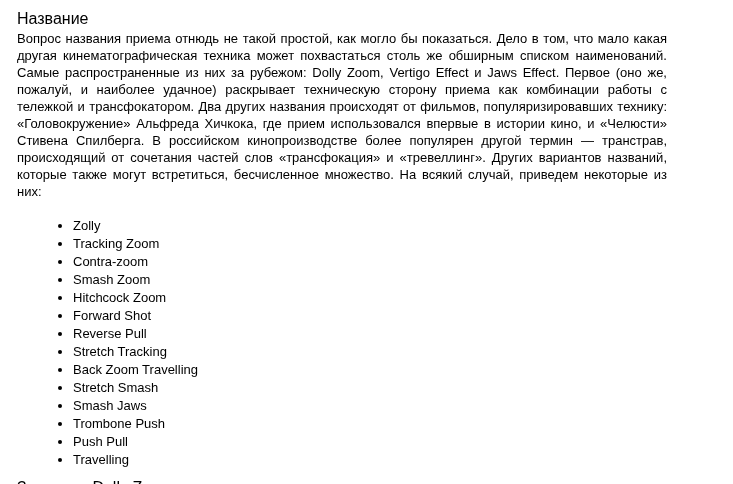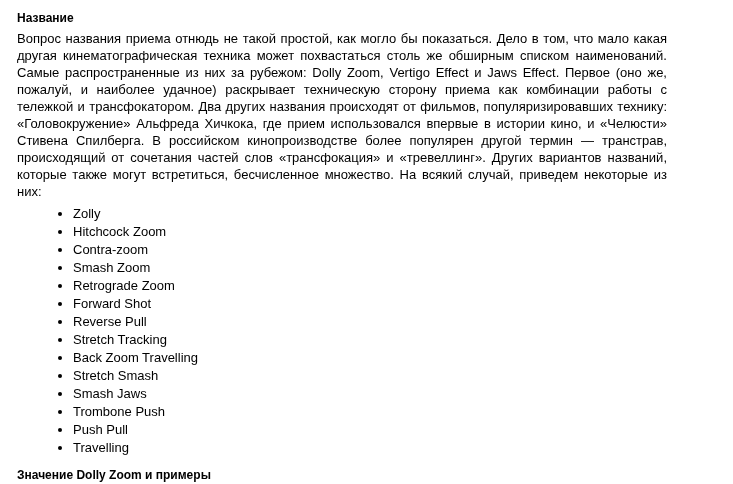--- a/index.html
+++ b/index.html
@@ -9,27 +9,27 @@
     overflow: hidden;
     background: #ffffff;
     color: #000000;
     font-family: "Liberation Sans", "DejaVu Sans", sans-serif;
     font-size: 13px;
   }
   .article {
     padding: 10px 66px 0 17px;
   }
   .heading {
-    font-size: 12px;
-    font-weight: bold;
+    font-size: 16px;
+    font-weight: normal;
     line-height: 17px;
     margin: 0 0 3px 0;
   }
   .para {
-    margin: 0 0 5px 0;
+    margin: 0 0 17px 0;
     line-height: 17px;
     text-align: justify;
   }
   ul.variants {
     margin: 0 0 10px 0;
     padding: 0 0 0 56px;
     list-style: disc;
   }
   ul.variants li {
     line-height: 18px;
@@ -39,24 +39,24 @@
 <body>
 
 <div class="article">
 
   <h2 class="heading">Название</h2>
 
   <p class="para">Вопрос названия приема отнюдь не такой простой, как могло бы показаться. Дело в том, что мало какая другая кинематографическая техника может похвастаться столь же обширным списком наименований. Самые распространенные из них за рубежом: Dolly Zoom, Vertigo Effect и Jaws Effect. Первое (оно же, пожалуй, и наиболее удачное) раскрывает техническую сторону приема как комбинации работы с тележкой и трансфокатором. Два других названия происходят от фильмов, популяризировавших технику: «Головокружение» Альфреда Хичкока, где прием использовался впервые в истории кино, и «Челюсти» Стивена Спилберга. В российском кинопроизводстве более популярен другой термин — транстрав, происходящий от сочетания частей слов «трансфокация» и «тревеллинг». Других вариантов названий, которые также могут встретиться, бесчисленное множество. На всякий случай, приведем некоторые из них:</p>
 
   <ul class="variants">
       <li>Zolly</li>
-      <li>Hitchcock Zoom</li>
+      <li>Tracking Zoom</li>
       <li>Contra-zoom</li>
       <li>Smash Zoom</li>
-      <li>Retrograde Zoom</li>
+      <li>Hitchcock Zoom</li>
       <li>Forward Shot</li>
       <li>Reverse Pull</li>
       <li>Stretch Tracking</li>
       <li>Back Zoom Travelling</li>
       <li>Stretch Smash</li>
       <li>Smash Jaws</li>
       <li>Trombone Push</li>
       <li>Push Pull</li>
       <li>Travelling</li>
     </ul>

